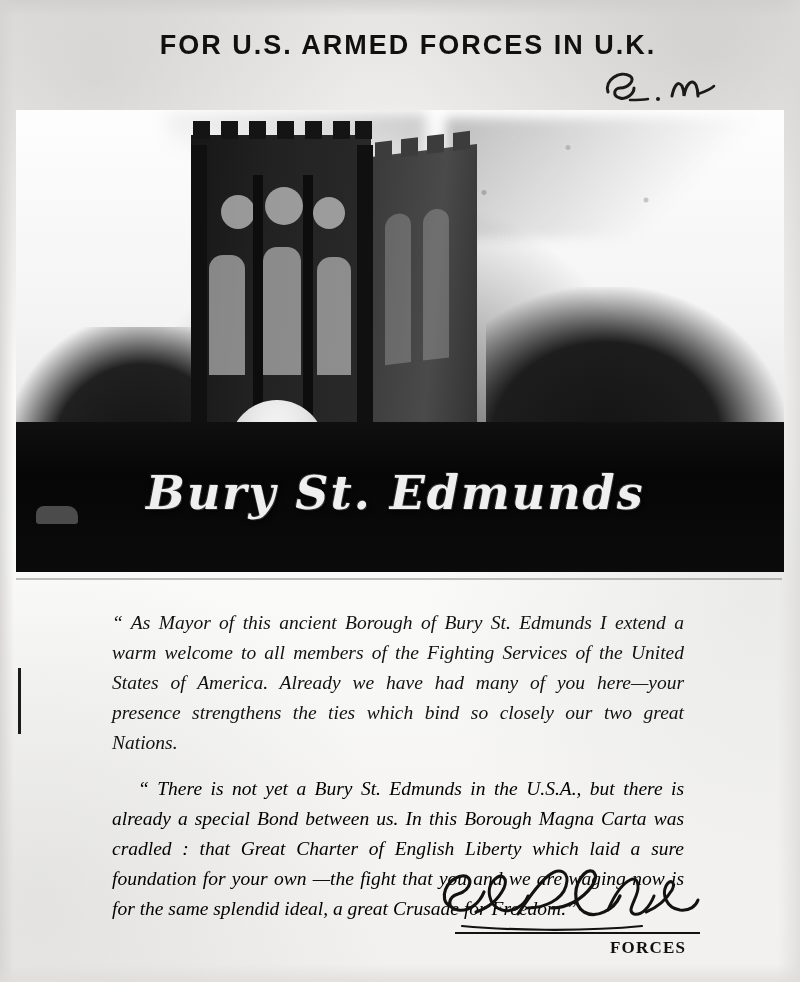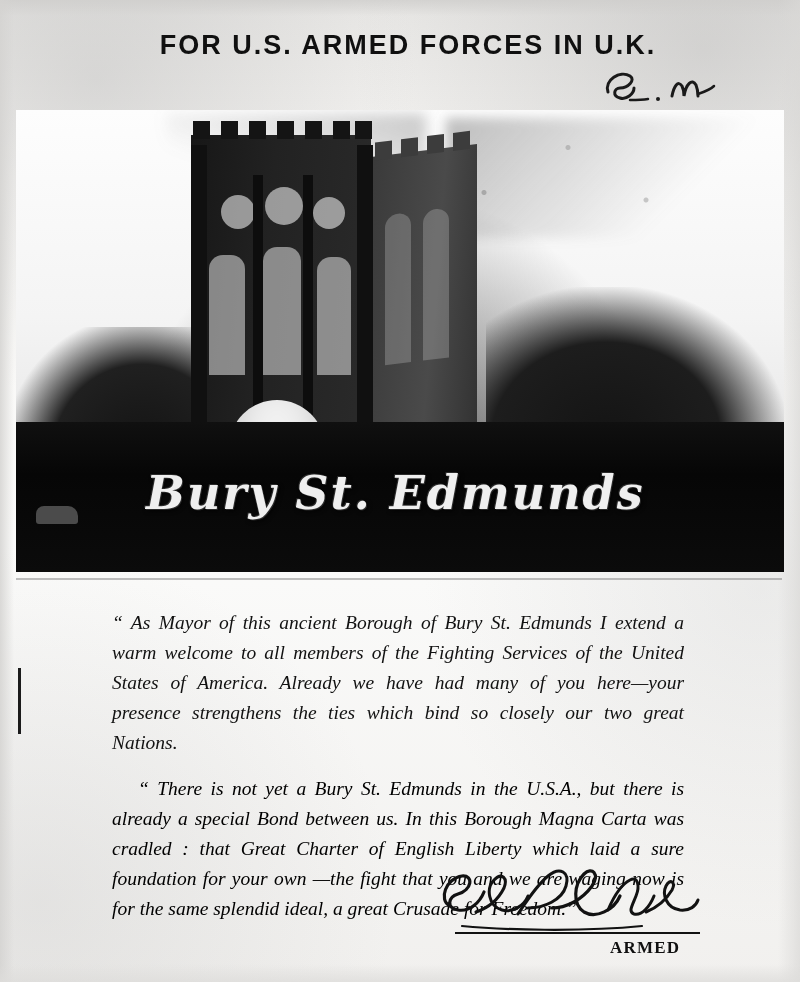--- a/index.html
+++ b/index.html
@@ -404,15 +404,15 @@
       <path d="M18 50 C6 44, 14 22, 30 20 C42 19, 40 34, 26 38 C16 41, 14 52, 26 54 C38 56, 48 46, 52 36" stroke="#121212" stroke-width="3.2" stroke-linecap="round"></path>
       <path d="M44 56 C56 52, 66 44, 72 32 C76 22, 70 16, 62 24 C54 32, 56 50, 70 54 C80 57, 92 50, 96 40" stroke="#121212" stroke-width="3" stroke-linecap="round"></path>
       <path d="M86 58 C94 46, 104 30, 116 20 C128 10, 138 16, 134 30 C130 44, 112 52, 96 52" stroke="#121212" stroke-width="3" stroke-linecap="round"></path>
       <path d="M120 52 C134 52, 150 44, 160 30 C168 18, 160 10, 152 18 C142 28, 140 48, 152 56 C164 63, 182 54, 188 40" stroke="#121212" stroke-width="3.2" stroke-linecap="round"></path>
       <path d="M176 54 C182 40, 190 28, 198 24 C206 20, 208 30, 204 40 C200 50, 196 56, 202 58 C210 60, 218 50, 222 40" stroke="#121212" stroke-width="3" stroke-linecap="round"></path>
       <path d="M214 56 C224 52, 234 44, 240 34 C244 26, 238 22, 234 30 C230 38, 234 52, 248 54 C258 55, 264 50, 266 44" stroke="#121212" stroke-width="3" stroke-linecap="round"></path>
       <path d="M30 70 C70 74, 150 76, 210 70" stroke="#121212" stroke-width="2.2" stroke-linecap="round"></path>
     </svg>
   </div>
   <div class="sig-rule"></div>
-  <div class="mayor-label">ARMED</div>
+  <div class="mayor-label">FORCES</div>
 
 </div>
 
 </body></html>

